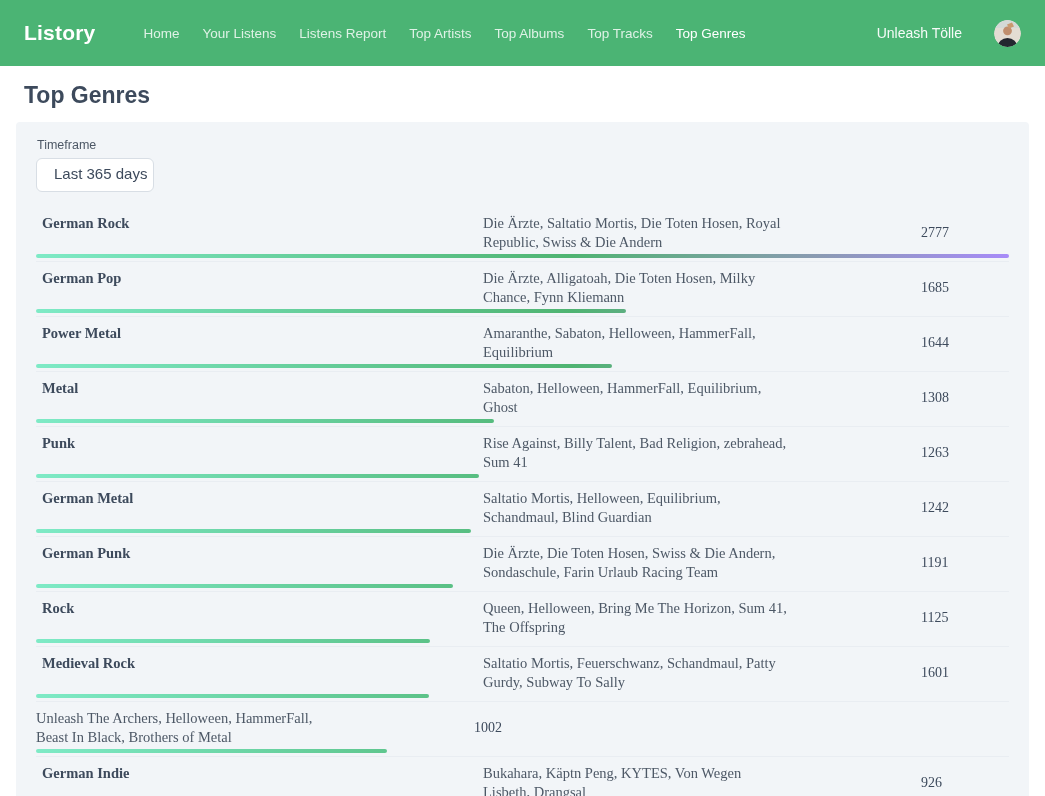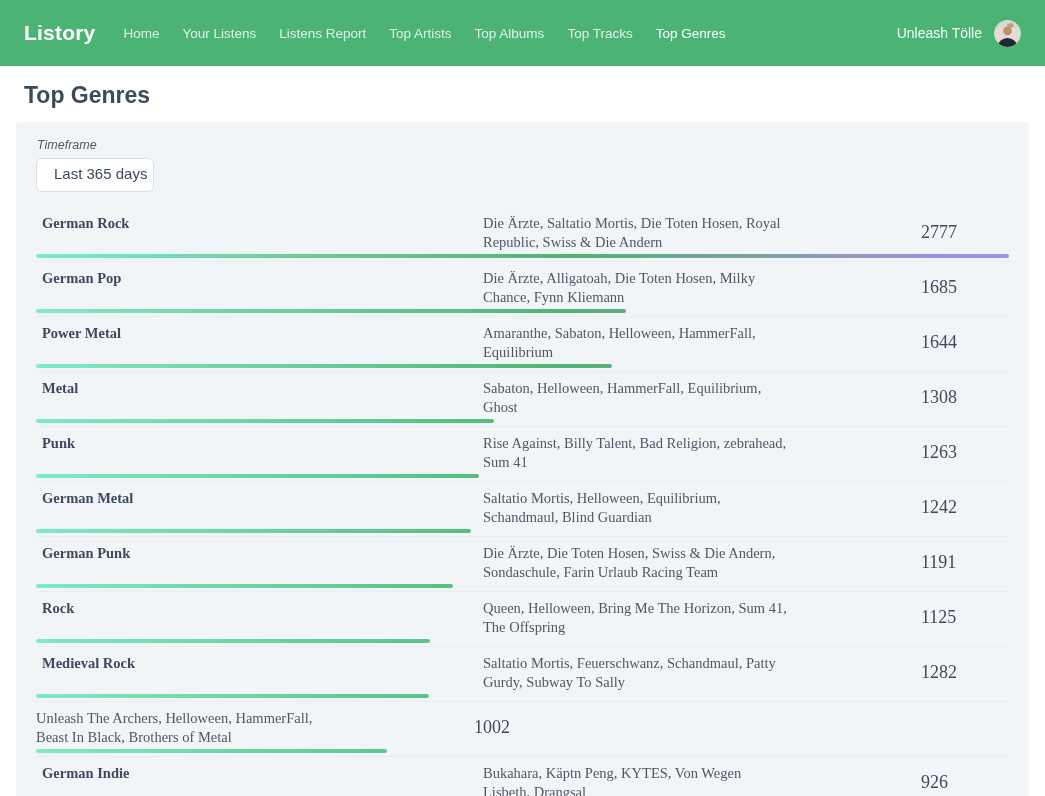--- a/index.html
+++ b/index.html
@@ -54,21 +54,20 @@
     margin: 0 16px;
     background: #F2F5F8;
     border-radius: 4px;
     padding: 16px 20px 24px 20px;
     min-height: 700px;
   }
   .tf-label {
     font-size: 12.5px;
     color: #4D5866;
     margin: 0 0 6px 1px;
-    font-style: italic;
   }
   .tf-button {
     background: #ffffff;
     border: 1px solid #D8DEE5;
     border-radius: 6px;
     padding: 7px 6px 8px 17px;
     font-size: 15px;
     color: #3D4A5C;
     font-family: inherit;
     cursor: pointer;
@@ -95,38 +94,38 @@
   .cell-artists {
     flex: 0 0 308px;
     font-size: 14.5px;
     color: #4D5866;
     line-height: 19px;
   }
   .cell-count {
     flex: 1;
     align-self: center;
     padding-left: 130px;
-    font-size: 18px;
+    font-size: 14px;
     color: #3D4A5C;
   }
   .bar-track {
     position: absolute;
     left: 0; right: 0; bottom: 3px;
     height: 4px;
   }
   .bar {
     height: 100%;
     border-radius: 2px;
     background-repeat: no-repeat;
   }
 </style>
 </head>
 <body>
 
-<header class="app-header" style="background: rgb(75, 180, 116);">
+<header class="app-header" style="background: rgb(75, 180, 116); gap: 20px;">
   <div class="brand">Listory</div>
   <nav class="main-nav">
       <span class="nav-item">Home</span>
       <span class="nav-item">Your Listens</span>
       <span class="nav-item">Listens Report</span>
       <span class="nav-item">Top Artists</span>
       <span class="nav-item">Top Albums</span>
       <span class="nav-item">Top Tracks</span>
       <span class="nav-item active">Top Genres</span>
     </nav>
@@ -215,21 +214,21 @@
     <div class="cell-genre">Rock</div>
     <div class="cell-artists">Queen, Helloween, Bring Me The Horizon, Sum 41, The Offspring</div>
     <div class="cell-count">1125</div>
     <div class="bar-track">
       <div class="bar" style="width: 40.5113%; background-image: linear-gradient(90deg, rgb(126, 234, 198) 0%, rgb(79, 180, 114) 55%, rgb(138, 155, 178) 80%, rgb(167, 139, 248) 100%); background-size: 246.84% 100%;"></div>
     </div>
   </div>
         <div class="row">
     <div class="cell-genre">Medieval Rock</div>
     <div class="cell-artists">Saltatio Mortis, Feuerschwanz, Schandmaul, Patty Gurdy, Subway To Sally</div>
-    <div class="cell-count">1282</div>
+    <div class="cell-count">1601</div>
     <div class="bar-track">
       <div class="bar" style="width: 40.4393%; background-image: linear-gradient(90deg, rgb(126, 234, 198) 0%, rgb(79, 180, 114) 55%, rgb(138, 155, 178) 80%, rgb(167, 139, 248) 100%); background-size: 247.28% 100%;"></div>
     </div>
   </div>
         <div class="row">
     <div class="cell-artists">Unleash The Archers, Helloween, HammerFall, Beast In Black, Brothers of Metal</div>
     <div class="cell-count">1002</div>
     <div class="bar-track">
       <div class="bar" style="width: 36.0821%; background-image: linear-gradient(90deg, rgb(126, 234, 198) 0%, rgb(79, 180, 114) 55%, rgb(138, 155, 178) 80%, rgb(167, 139, 248) 100%); background-size: 277.15% 100%;"></div>
     </div>

